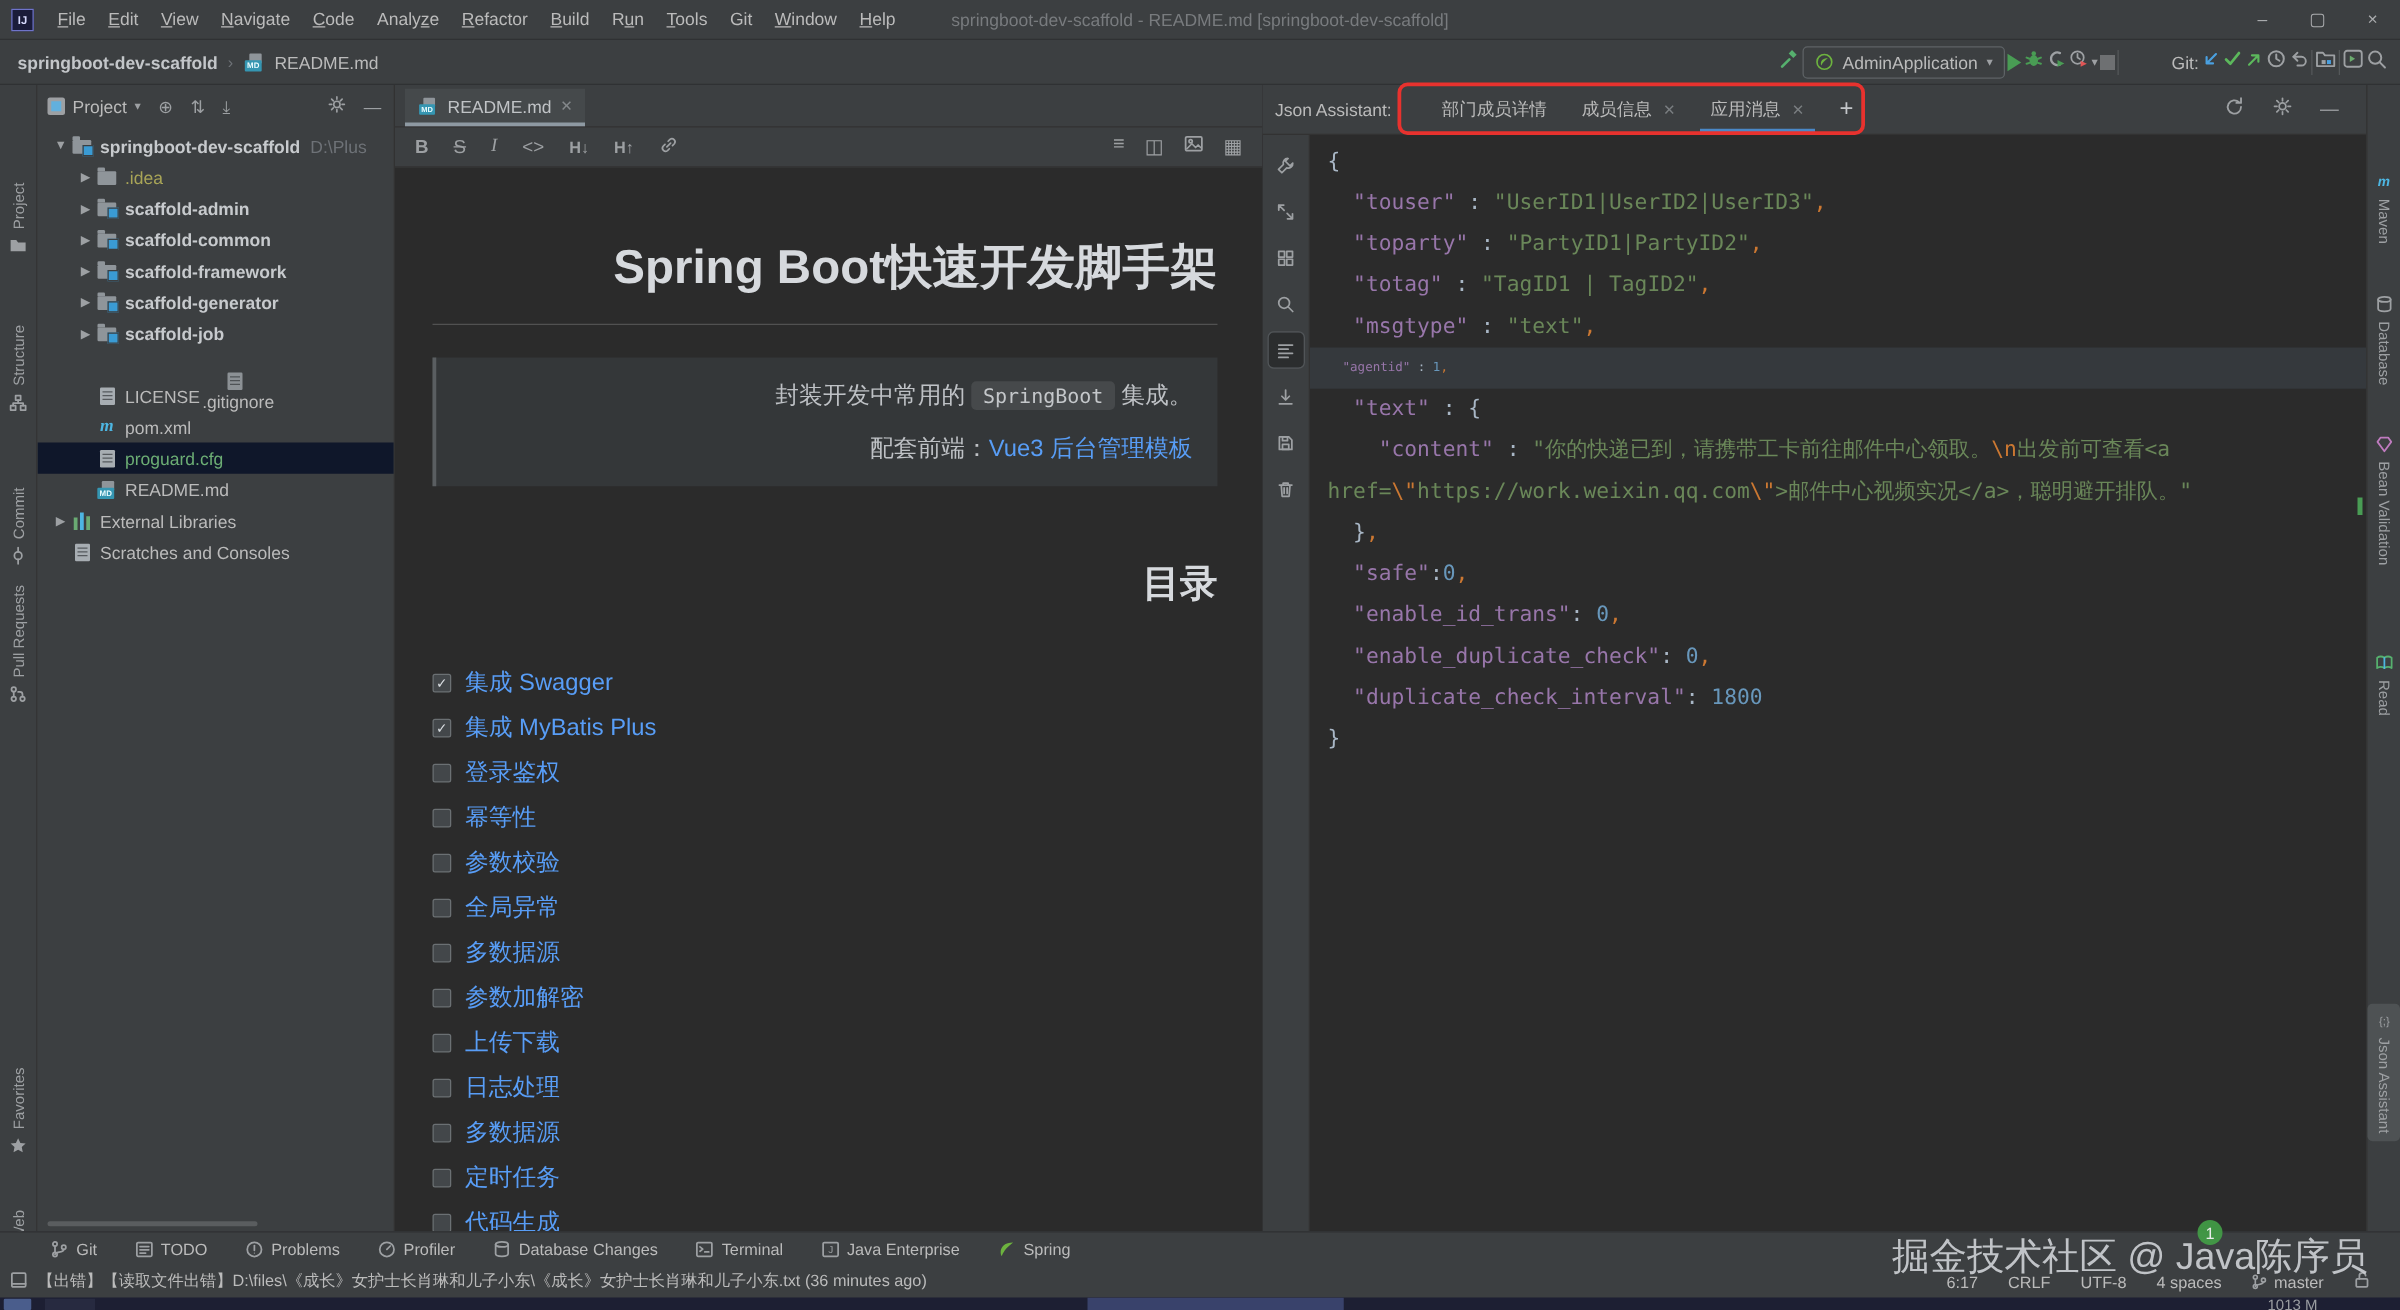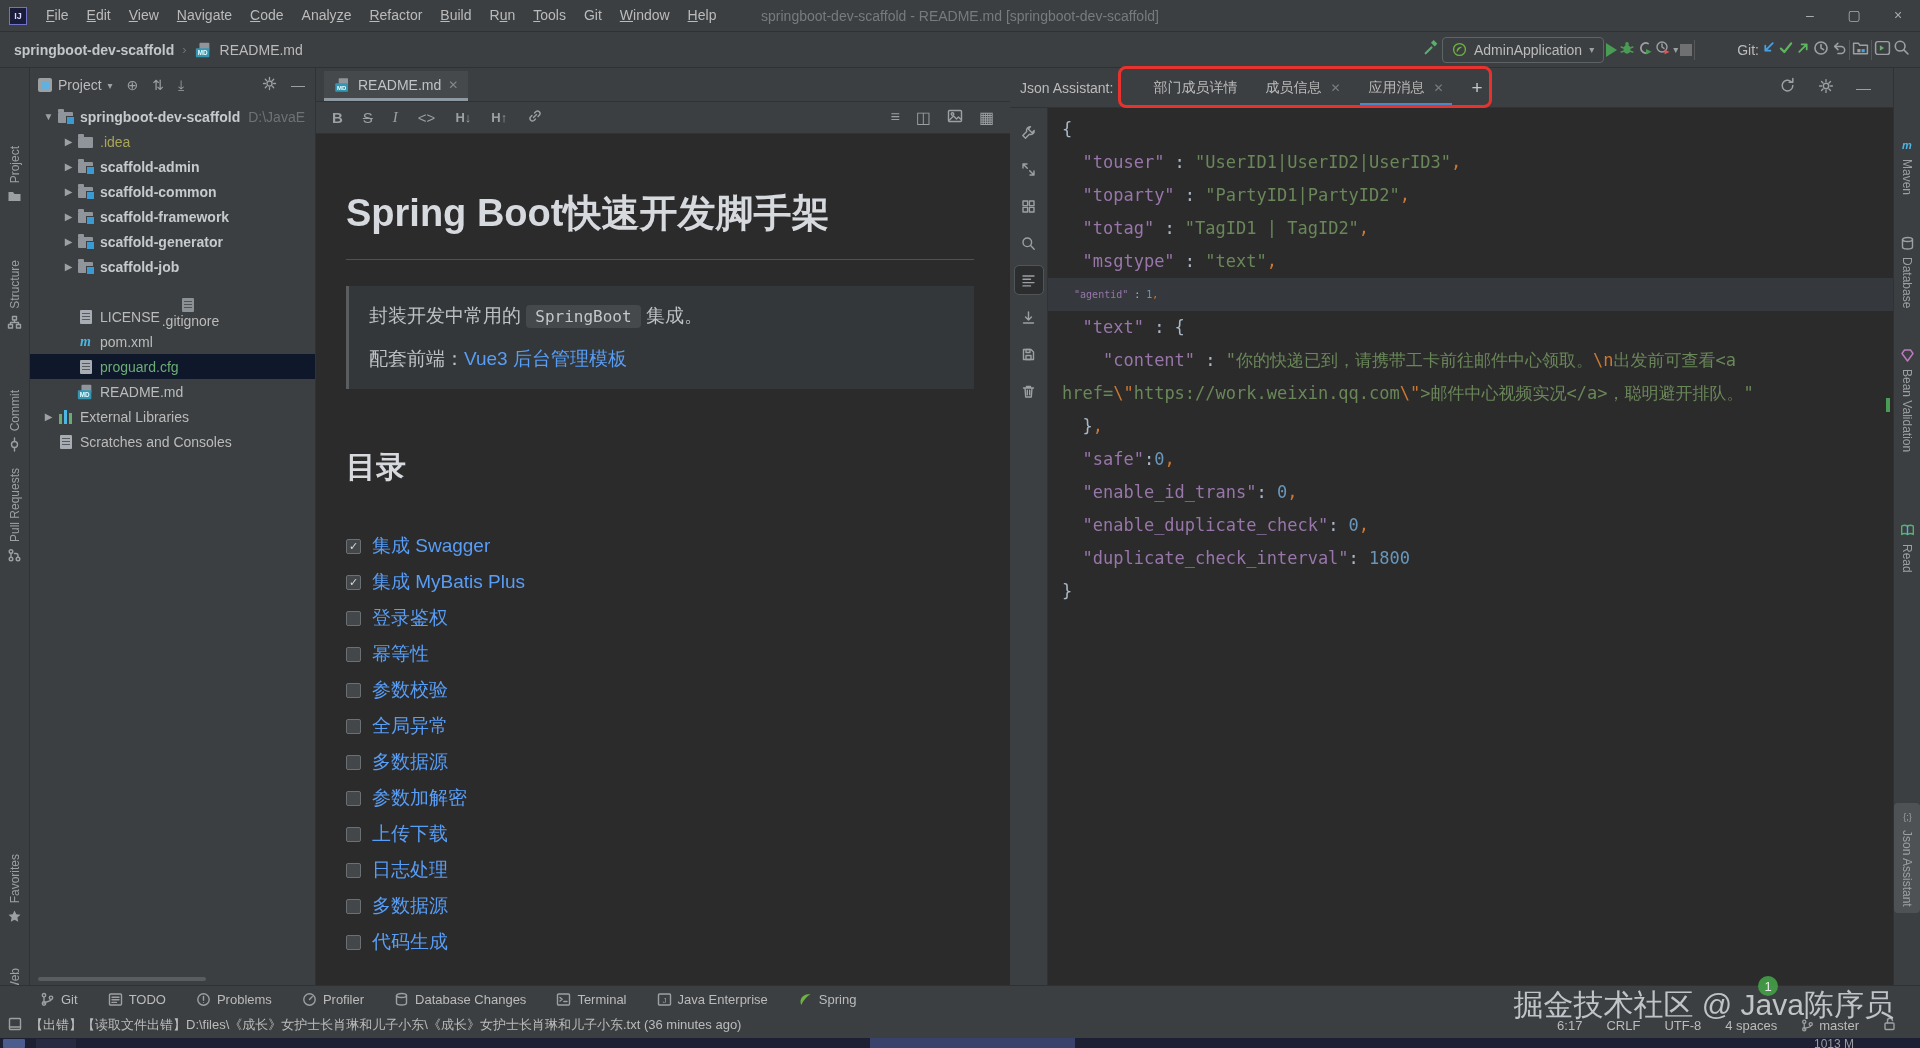--- a/index.html
+++ b/index.html
@@ -83,21 +83,21 @@
   .editor { width:694px; background:#2b2b2b; display:flex; flex-direction:column; }
   .tabsbar { height:34px; background:#3c3f41; border-bottom:1px solid #323232; display:flex; align-items:flex-end; }
   .etab { height:30px; margin-left:8px; background:#45494b; display:flex; align-items:center; gap:7px; padding:0 10px;
     font-size:14px; border-bottom:3px solid #8e99a2; color:#c0c3c6; }
   .etab .x { color:#84888b; font-size:12px; }
   .mdbar { height:32px; background:#3c3f41; border-bottom:1px solid #323232; display:flex; align-items:center;
     gap:20px; padding:0 16px; color:#9da0a3; font-size:15px; }
   .mdbar .grp-right { margin-left:auto; display:flex; gap:16px; font-size:16px; }
   .mdbar b { font-size:15px; }
   .strike { text-decoration:line-through; }
-  .econtent { flex:1; overflow:hidden; padding:54px 0 0 30px; }
+  .econtent { flex:1; overflow:hidden; padding:54px 0 0 30px;text-align:right; }
   .md-inner { width:628px; }
   h1.mdh1 { font-size:38px; font-weight:bold; color:#d6d9dd; border-bottom:1px solid #515151; padding-bottom:20px; }
   .mdquote { margin-top:26px; background:#343739; border-left:3px solid #5a5e61; padding:17px 20px; font-size:19px; color:#bec1c5; }
   .mdquote .row2 { margin-top:17px; }
   .codechip { background:#46494b; border-radius:4px; padding:2px 9px; font-family:"DejaVu Sans Mono",monospace; font-size:16px; color:#c4c7ca; }
   .mdlink { color:#589df6; }
   h2.mdh2 { margin-top:58px; font-size:30px; font-weight:bold; color:#d6d9dd; }
   .toc { margin-top:40px; list-style:none; }
   .toc li { height:36px; display:flex; align-items:center; gap:11px; font-size:19px; }
   .cb { width:15px; height:15px; background:#43474a; border:1px solid #6b7073; border-radius:2px;
@@ -344,21 +344,21 @@
       </span>
       <span style="color:#9da0a3">—</span>
     </div>
     <div class="tree" id="project-tree">
         <div class="trow bold" style="padding-left: 10px;">
           <span class="chev">▼</span>
           <span class="i16">
             <span class="folder module"></span>
           </span>
           <span class="lbl">springboot-dev-scaffold</span>
-          <span class="suffix">D:\JavaE</span>
+          <span class="suffix">D:\Plus</span>
         </div>
         <div class="trow excluded" style="padding-left: 30px;">
           <span class="chev">▶</span>
           <span class="i16">
             <span class="folder"></span>
           </span>
           <span class="lbl">.idea</span>
         </div>
         <div class="trow bold" style="padding-left: 30px;">
           <span class="chev">▶</span>
@@ -537,20 +537,24 @@
             <li>
               <span class="cb"></span>
               <a class="mdlink">日志处理</a>
             </li>
             <li>
               <span class="cb"></span>
               <a class="mdlink">多数据源</a>
             </li>
             <li>
               <span class="cb"></span>
+              <a class="mdlink">定时任务</a>
+            </li>
+            <li>
+              <span class="cb"></span>
               <a class="mdlink">代码生成</a>
             </li>
           </ul>
       </div>
     </div>
   </div>
 
   <div class="jsonpanel">
     <div class="jhead">
       <span class="jtitle">Json Assistant:</span>

